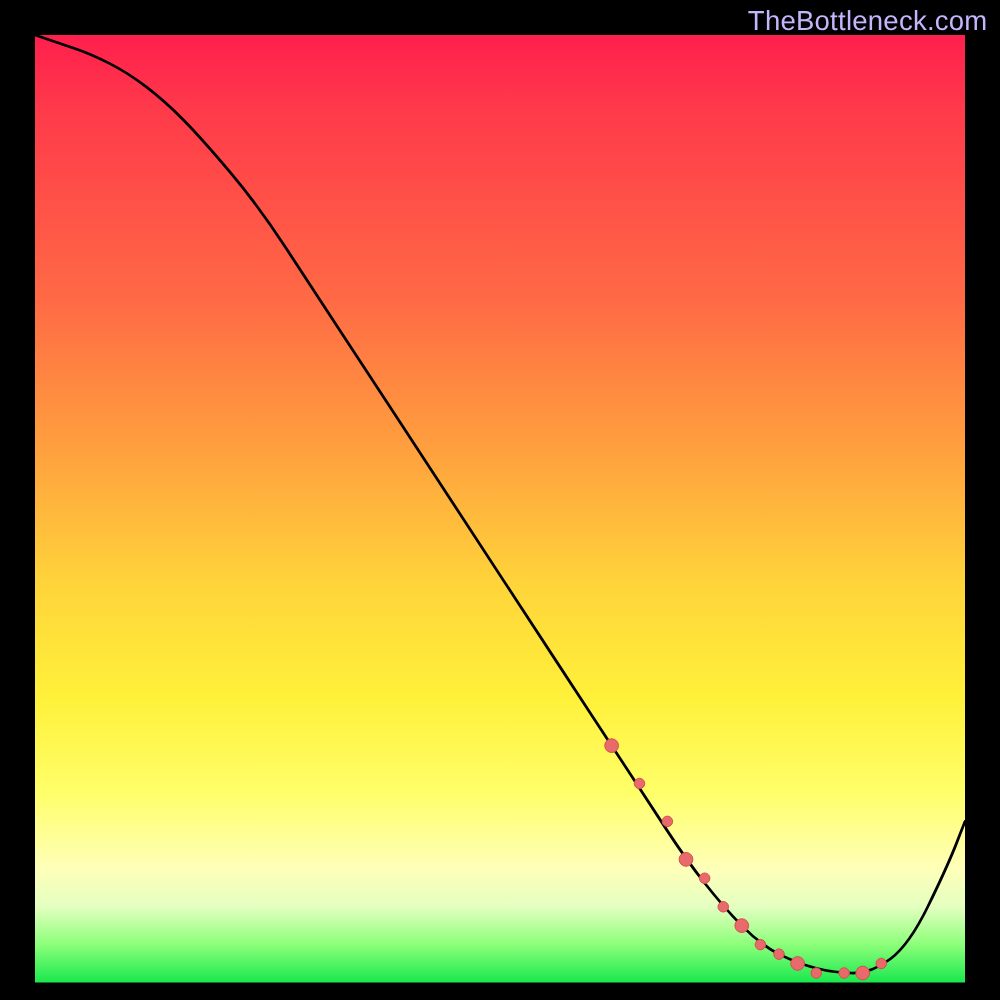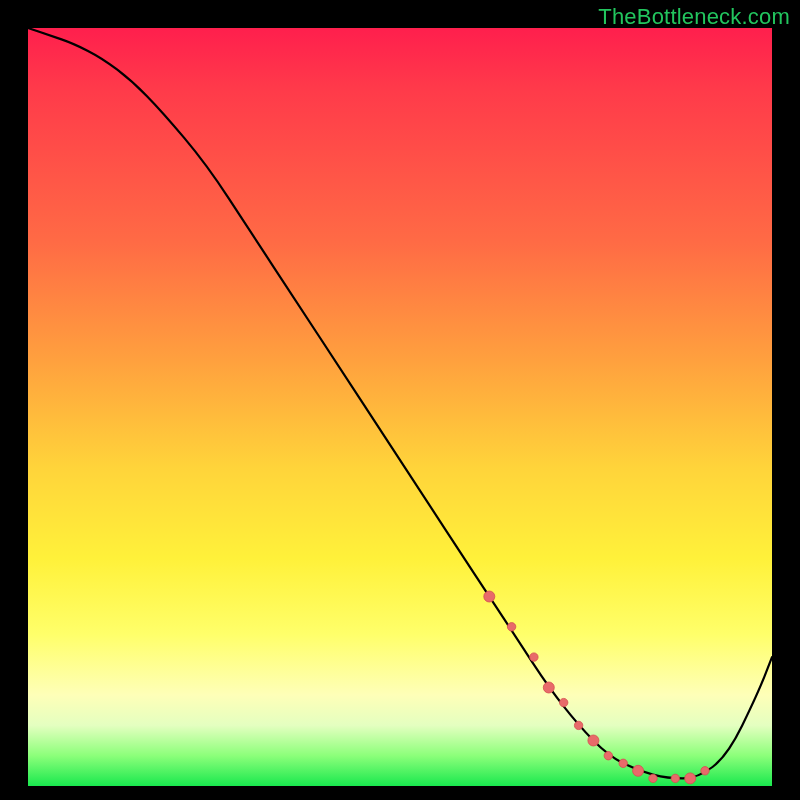--- a/index.html
+++ b/index.html
@@ -46,21 +46,21 @@
     left: 0;
     top: 0;
     width: 744px;
     height: 758px;
     overflow: visible;
   }
   .watermark {
     position: absolute;
     top: 4px;
     right: 10px;
-    color: #22c55e;
+    color: #c4b5fd;
     font-size: 22px;
     font-weight: 500;
     letter-spacing: 0.2px;
     user-select: none;
   }
 </style>
 </head>
 <body>
 
 <div class="frame">

